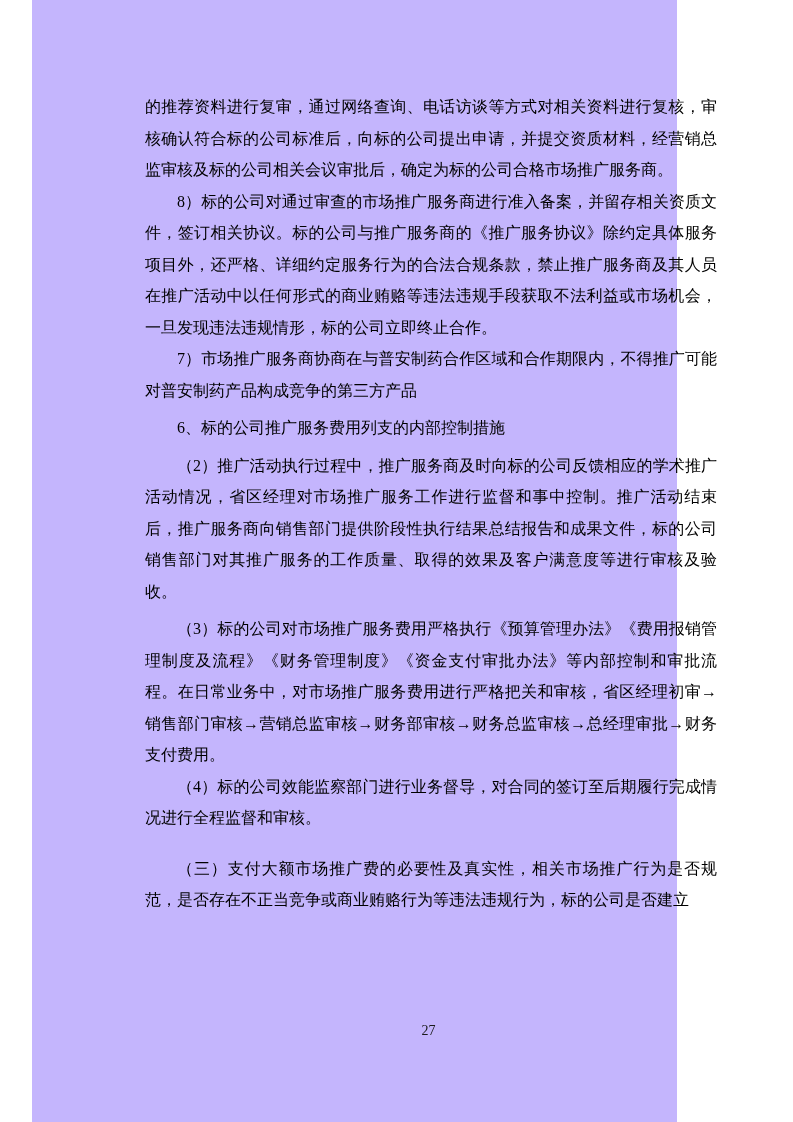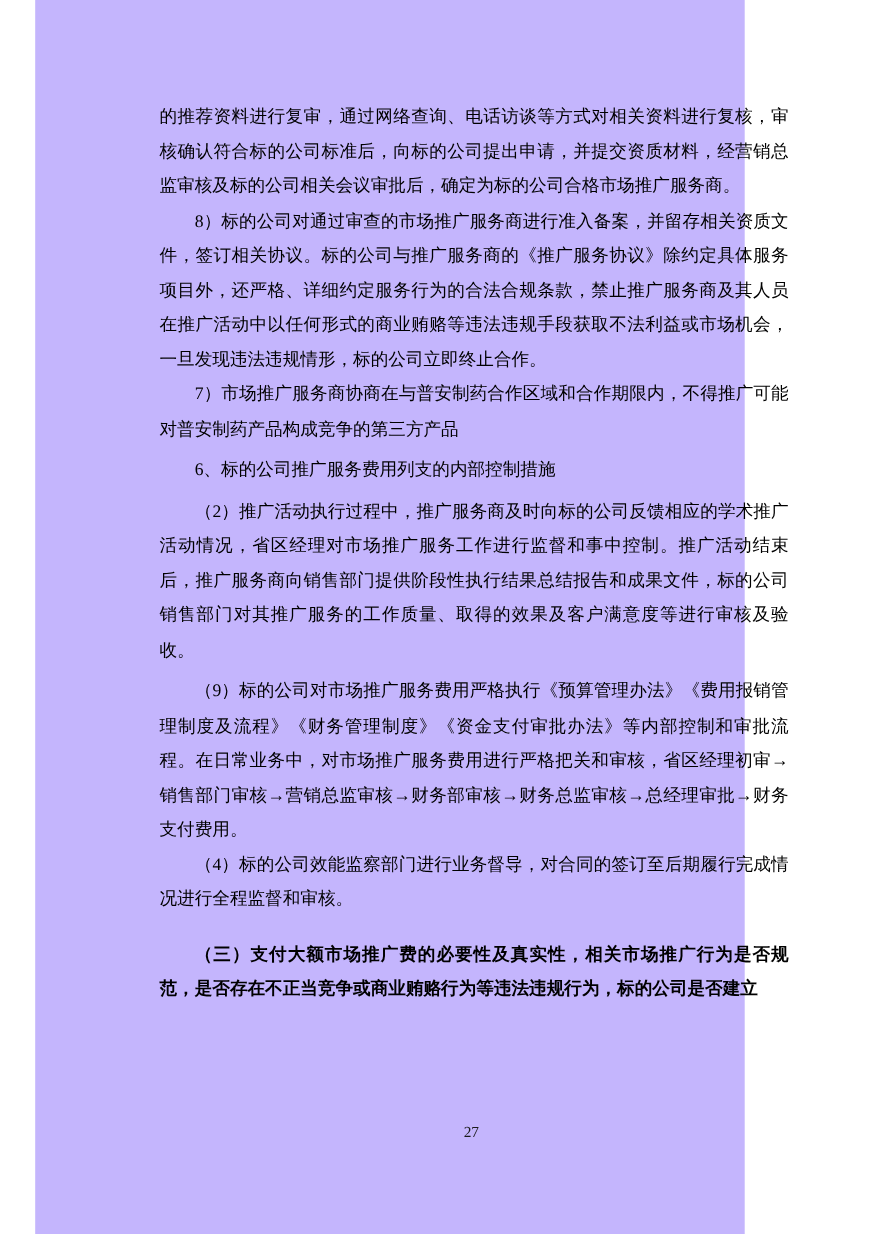--- a/index.html
+++ b/index.html
@@ -33,21 +33,21 @@
     margin: 0;
     font-size: 16px;
     line-height: 31.5px;
     text-align: justify;
     text-justify: inter-ideograph;
     word-break: break-all;
   }
   p.indent { text-indent: 2em; }
   p.sp-sm { margin-top: 6px; }
   p.sp-lg { margin-top: 19px; }
-  p.bold { font-weight: bold; }
+  p.bold { font-weight: normal; }
   .page-number {
     position: absolute;
     left: 0;
     top: 1022px;
     width: 793px;
     text-align: center;
     font-size: 14px;
     line-height: 18px;
     color: #1a1a1a;
     font-family: Liberation Serif, serif;
@@ -56,18 +56,18 @@
 </head>
 <body>
 
 <div class="page">
   <div class="content">
     <p class="para">的推荐资料进行复审，通过网络查询、电话访谈等方式对相关资料进行复核，审核确认符合标的公司标准后，向标的公司提出申请，并提交资质材料，经营销总监审核及标的公司相关会议审批后，确定为标的公司合格市场推广服务商。</p>
     <p class="para indent">8）标的公司对通过审查的市场推广服务商进行准入备案，并留存相关资质文件，签订相关协议。标的公司与推广服务商的《推广服务协议》除约定具体服务项目外，还严格、详细约定服务行为的合法合规条款，禁止推广服务商及其人员在推广活动中以任何形式的商业贿赂等违法违规手段获取不法利益或市场机会，一旦发现违法违规情形，标的公司立即终止合作。</p>
     <p class="para indent">7）市场推广服务商协商在与普安制药合作区域和合作期限内，不得推广可能对普安制药产品构成竞争的第三方产品</p>
     <p class="para indent sp-sm">6、标的公司推广服务费用列支的内部控制措施</p>
     <p class="para indent sp-sm">（2）推广活动执行过程中，推广服务商及时向标的公司反馈相应的学术推广活动情况，省区经理对市场推广服务工作进行监督和事中控制。推广活动结束后，推广服务商向销售部门提供阶段性执行结果总结报告和成果文件，标的公司销售部门对其推广服务的工作质量、取得的效果及客户满意度等进行审核及验收。</p>
-    <p class="para indent sp-sm">（9）标的公司对市场推广服务费用严格执行《预算管理办法》《费用报销管理制度及流程》《财务管理制度》《资金支付审批办法》等内部控制和审批流程。在日常业务中，对市场推广服务费用进行严格把关和审核，省区经理初审→销售部门审核→营销总监审核→财务部审核→财务总监审核→总经理审批→财务支付费用。</p>
+    <p class="para indent sp-sm">（3）标的公司对市场推广服务费用严格执行《预算管理办法》《费用报销管理制度及流程》《财务管理制度》《资金支付审批办法》等内部控制和审批流程。在日常业务中，对市场推广服务费用进行严格把关和审核，省区经理初审→销售部门审核→营销总监审核→财务部审核→财务总监审核→总经理审批→财务支付费用。</p>
     <p class="para indent">（4）标的公司效能监察部门进行业务督导，对合同的签订至后期履行完成情况进行全程监督和审核。</p>
     <p class="para indent bold sp-lg">（三）支付大额市场推广费的必要性及真实性，相关市场推广行为是否规范，是否存在不正当竞争或商业贿赂行为等违法违规行为，标的公司是否建立</p>
   </div>
   <div class="page-number">27</div>
 </div>
 
 </body></html>

